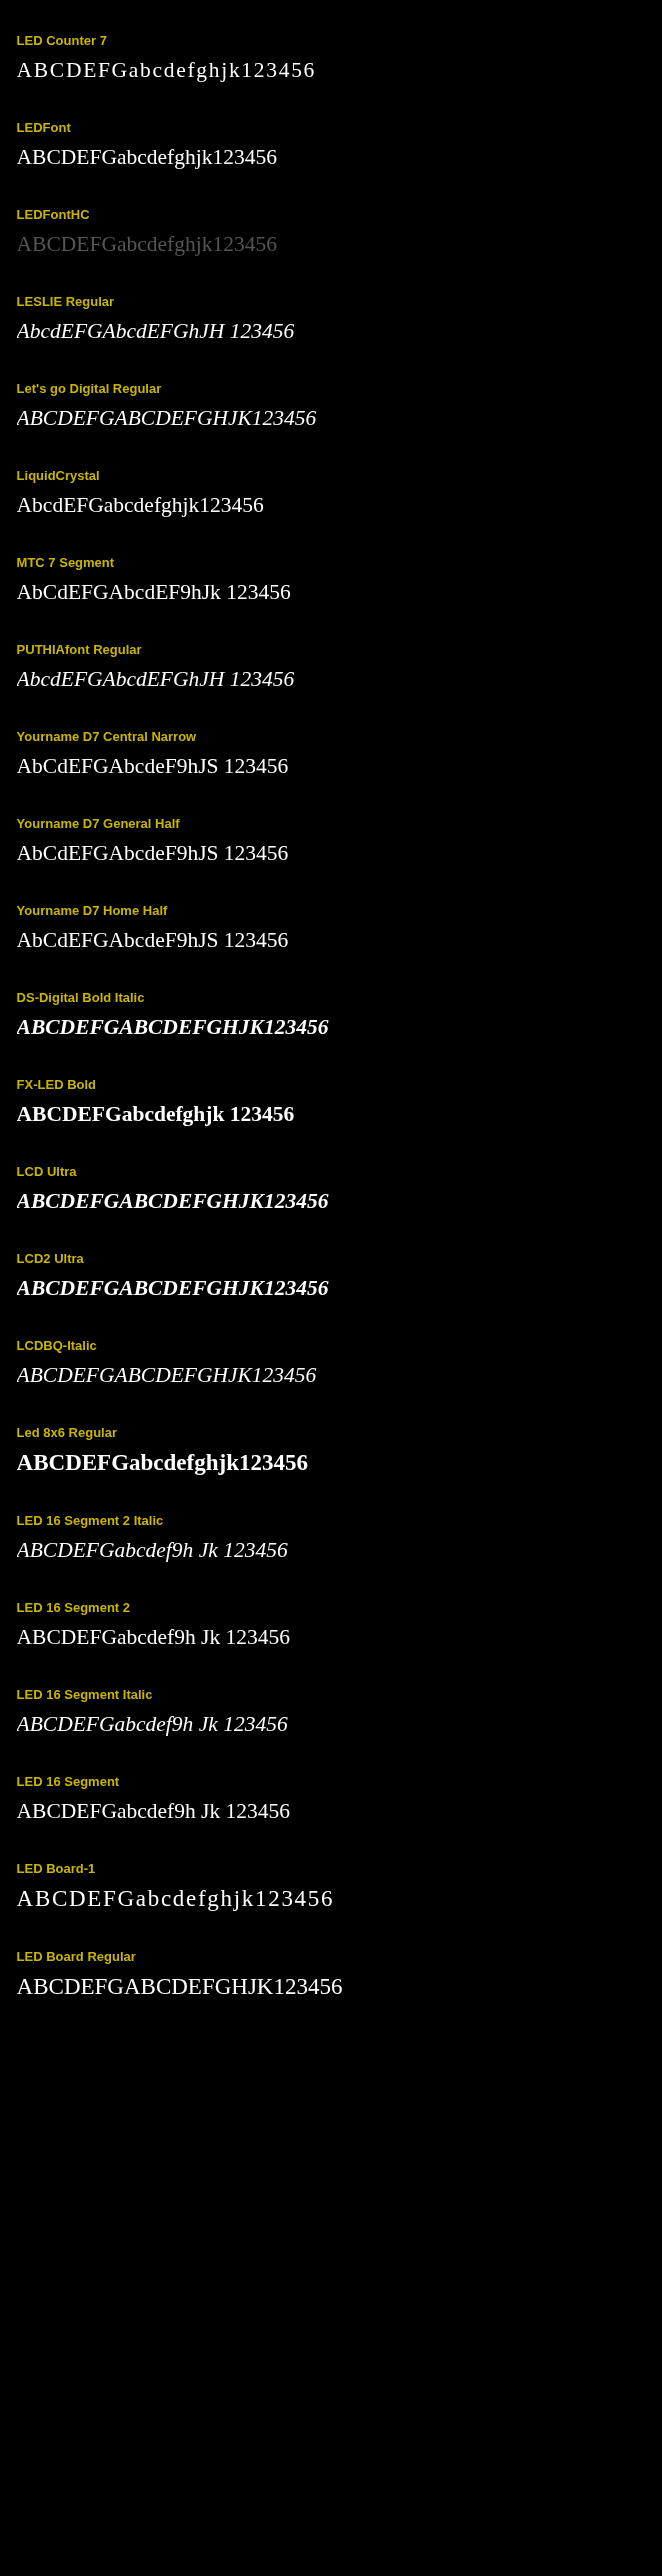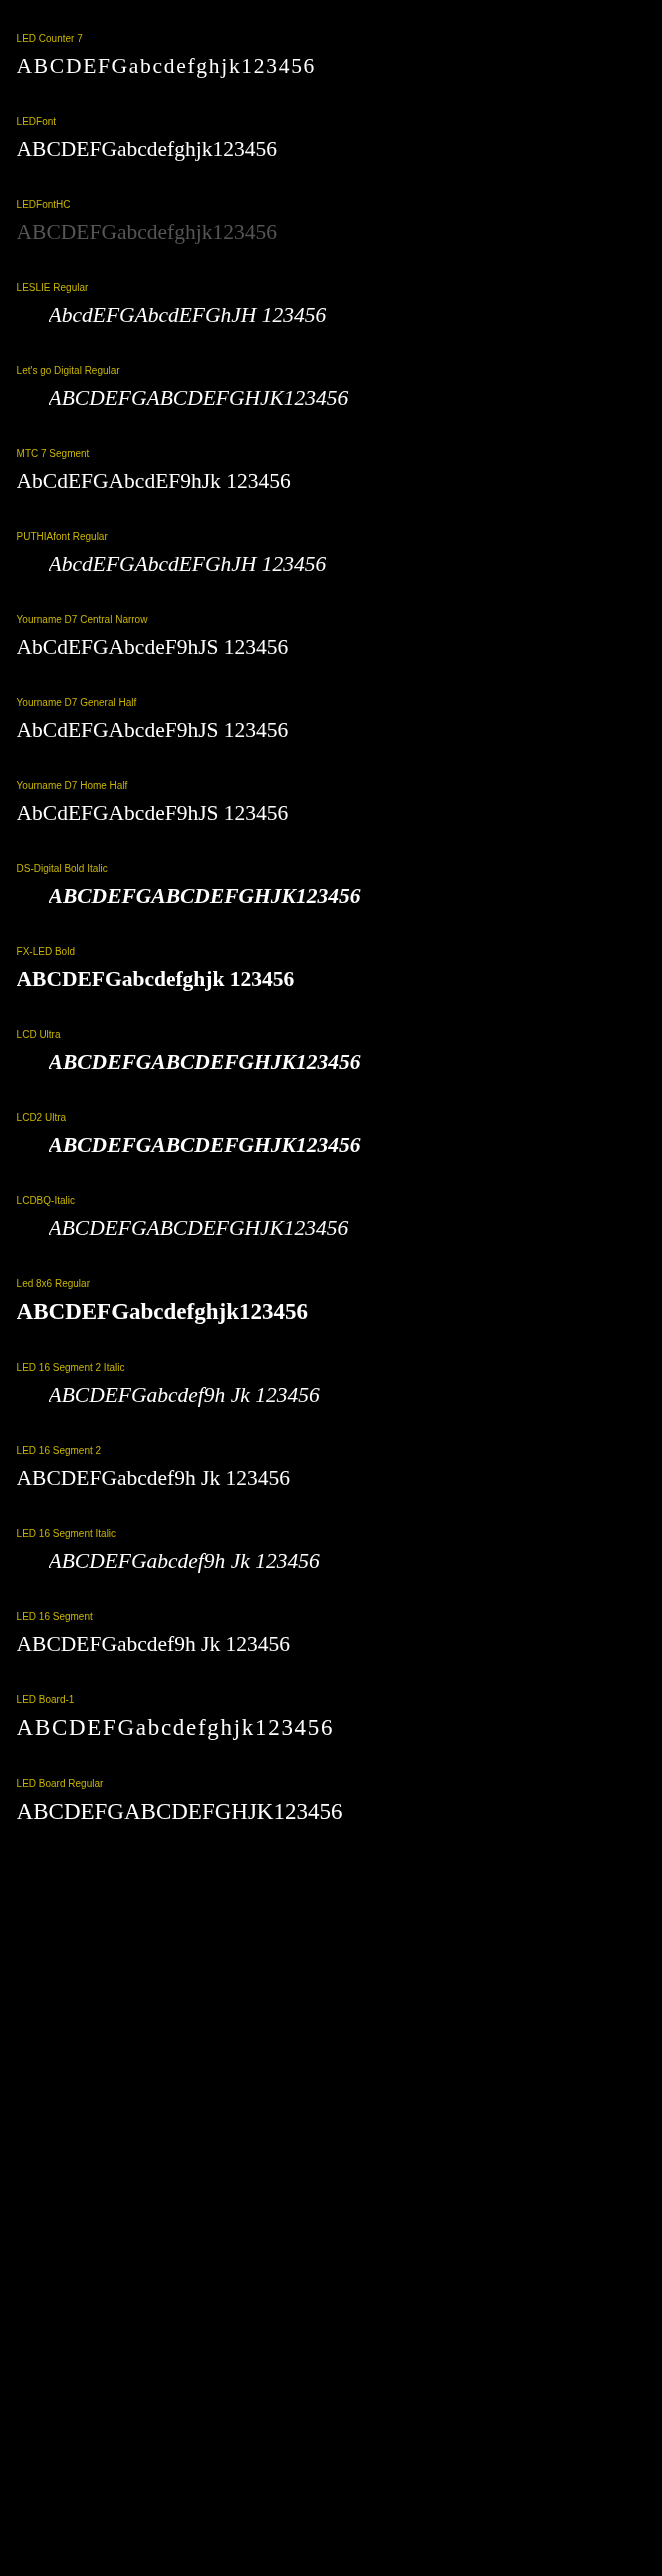--- a/index.html
+++ b/index.html
@@ -11,38 +11,37 @@
       background: #000000;
       width: 663px;
       padding: 33px 16.6px;
       font-family: Arial, sans-serif;
     }
     .font-item {
       margin-bottom: 37px;
     }
     .font-name {
       color: #c9b500;
-      font-size: 10px;
+      font-size: 13px;
       margin-bottom: 10px;
-      font-weight: normal;
+      font-weight: bold;
     }
     .font-sample {
       color: #ffffff;
       font-size: 21.5px;
       white-space: nowrap;
       overflow: hidden;
       font-family: Liberation Serif, serif;
       letter-spacing: 0px;
     }
     .font-sample.faded {
       color: #555555;
     }
     .font-sample.italic {
       font-style: italic;
-      margin-left: 32px;
     }
     .font-sample.bold {
       font-weight: bold;
     }
     .font-sample.large {
       font-size: 23px;
     }
     .font-sample.wide {
       letter-spacing: 1.7px;
     }
@@ -63,20 +62,24 @@
       <div class="font-name">LEDFontHC</div>
       <div class="font-sample faded">ABCDEFGabcdefghjk123456</div>
     </div>
     <div class="font-item">
       <div class="font-name">LESLIE Regular</div>
       <div class="font-sample italic">AbcdEFGAbcdEFGhJH 123456</div>
     </div>
     <div class="font-item">
       <div class="font-name">Let's go Digital Regular</div>
       <div class="font-sample italic">ABCDEFGABCDEFGHJK123456</div>
+    </div>
+    <div class="font-item">
+      <div class="font-name">LiquidCrystal</div>
+      <div class="font-sample ">AbcdEFGabcdefghjk123456</div>
     </div>
     <div class="font-item">
       <div class="font-name">MTC 7 Segment</div>
       <div class="font-sample ">AbCdEFGAbcdEF9hJk 123456</div>
     </div>
     <div class="font-item">
       <div class="font-name">PUTHIAfont Regular</div>
       <div class="font-sample italic">AbcdEFGAbcdEFGhJH 123456</div>
     </div>
     <div class="font-item">

